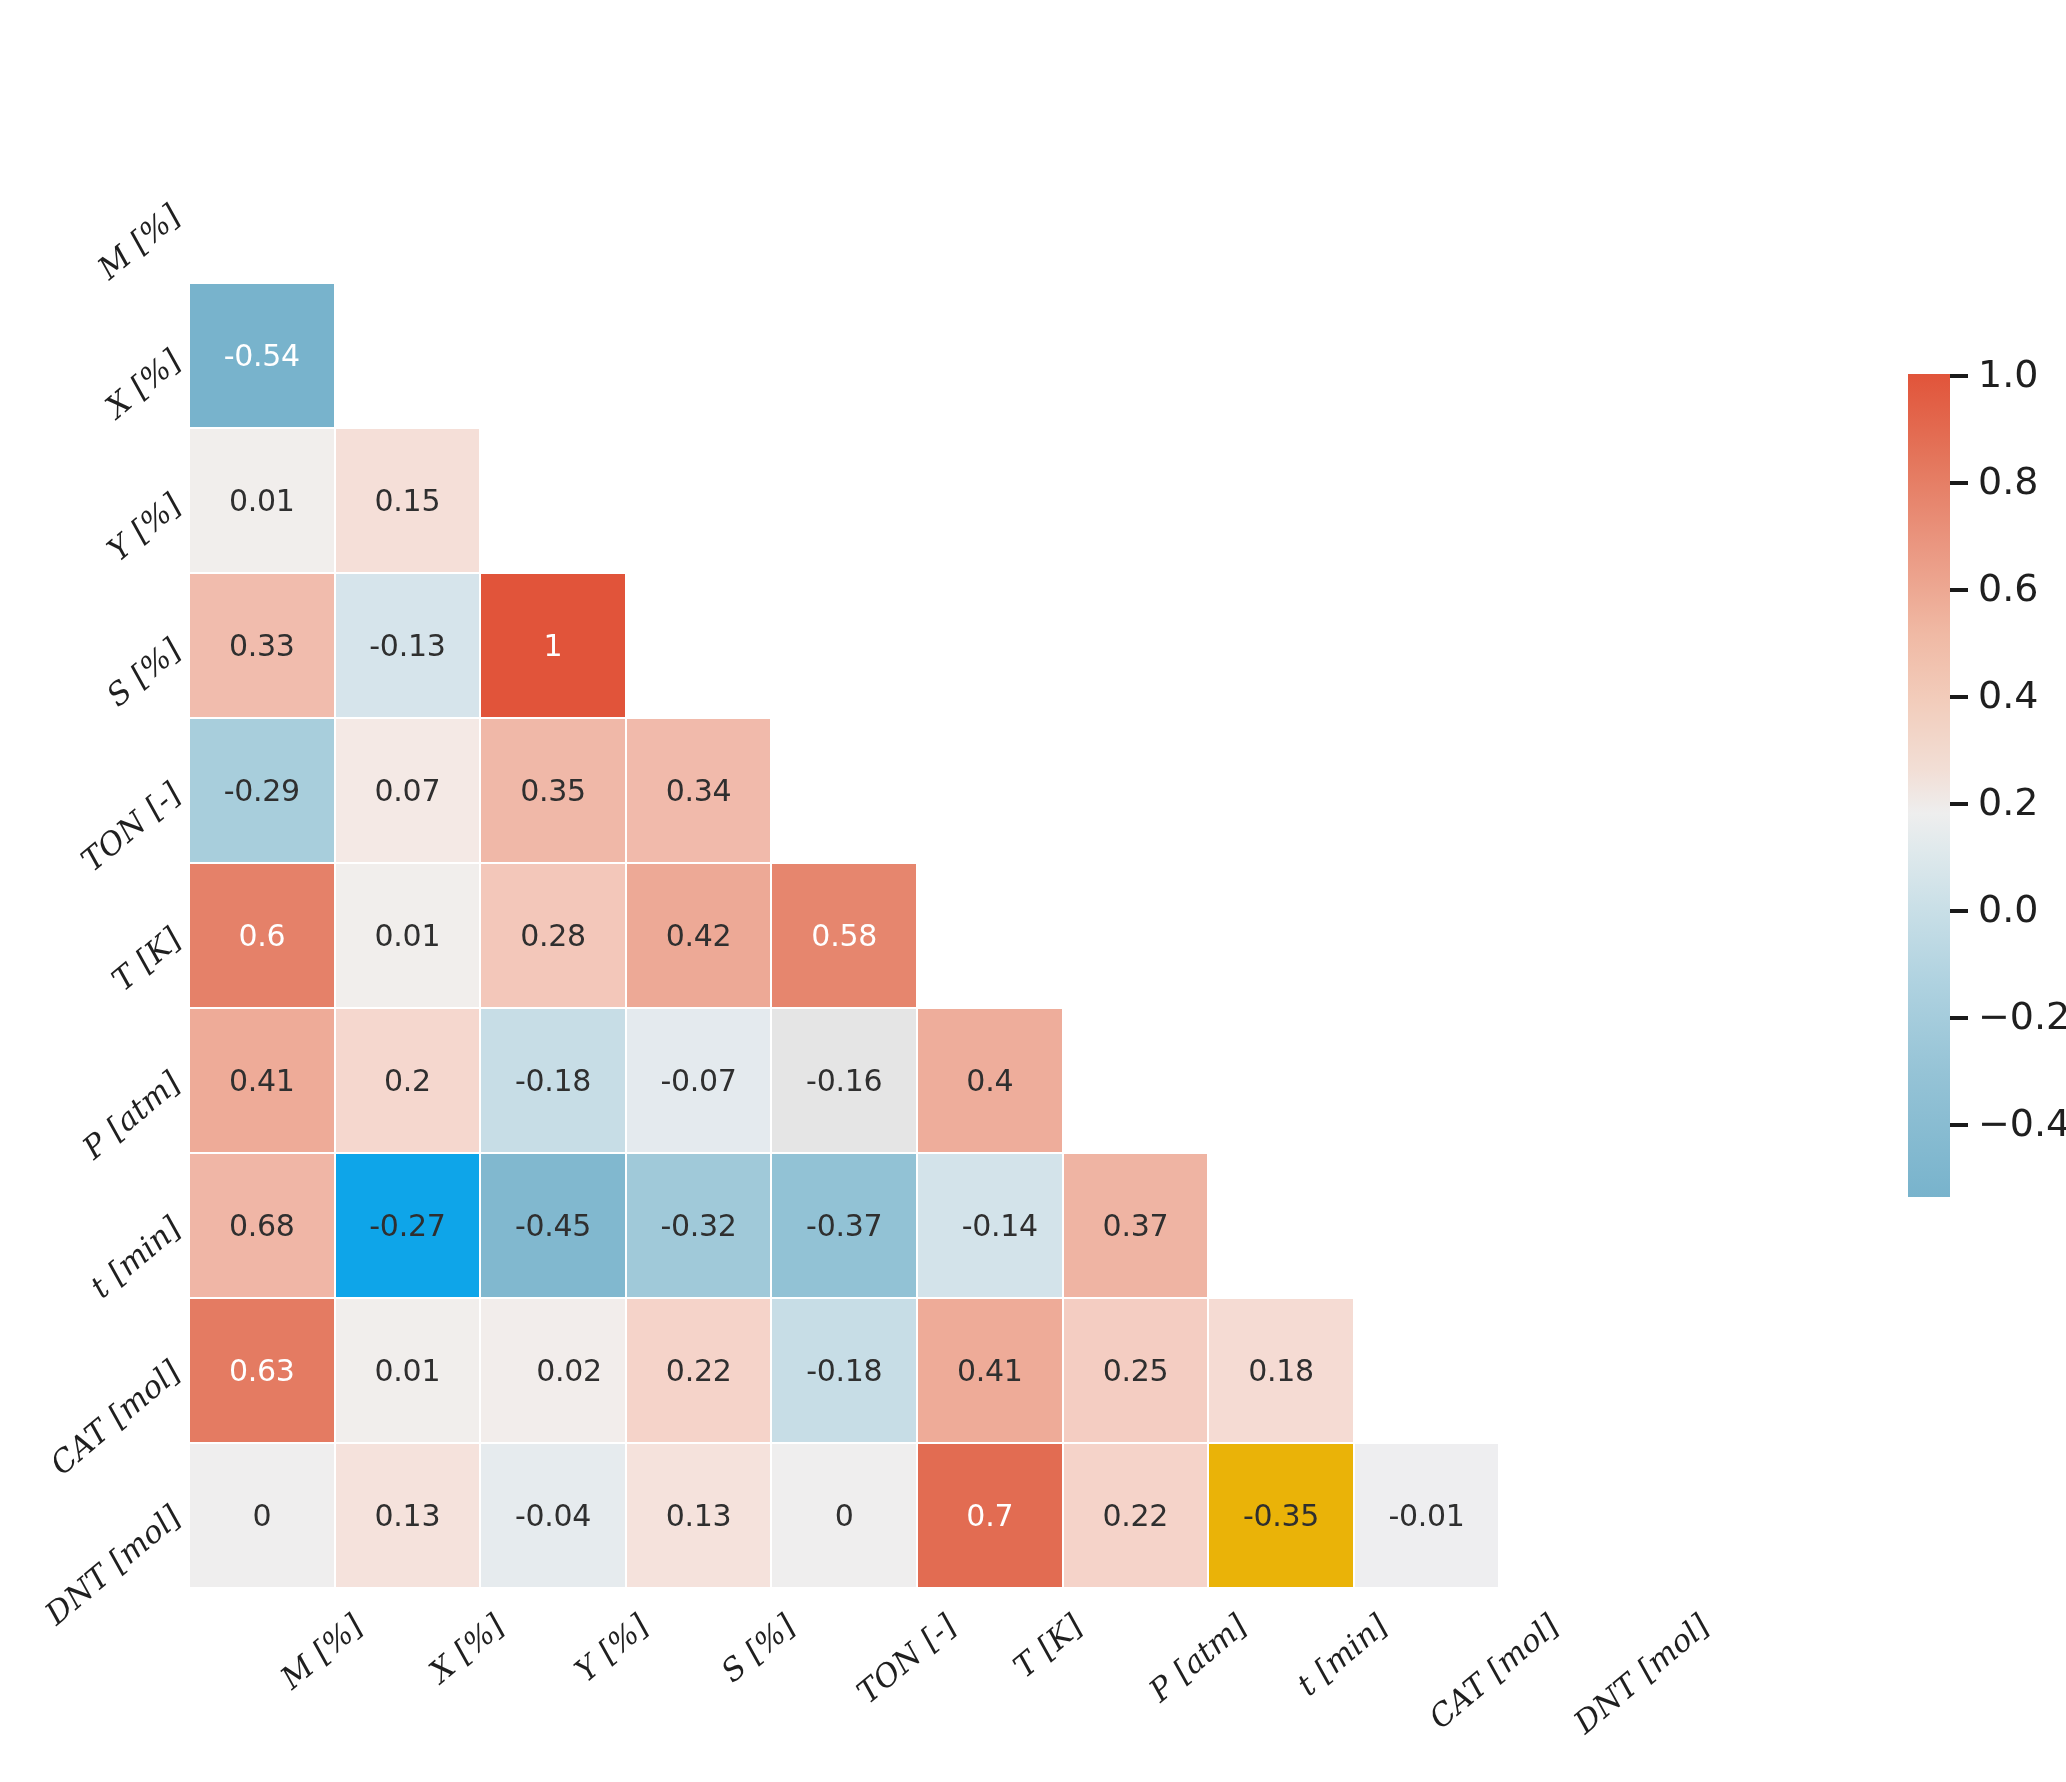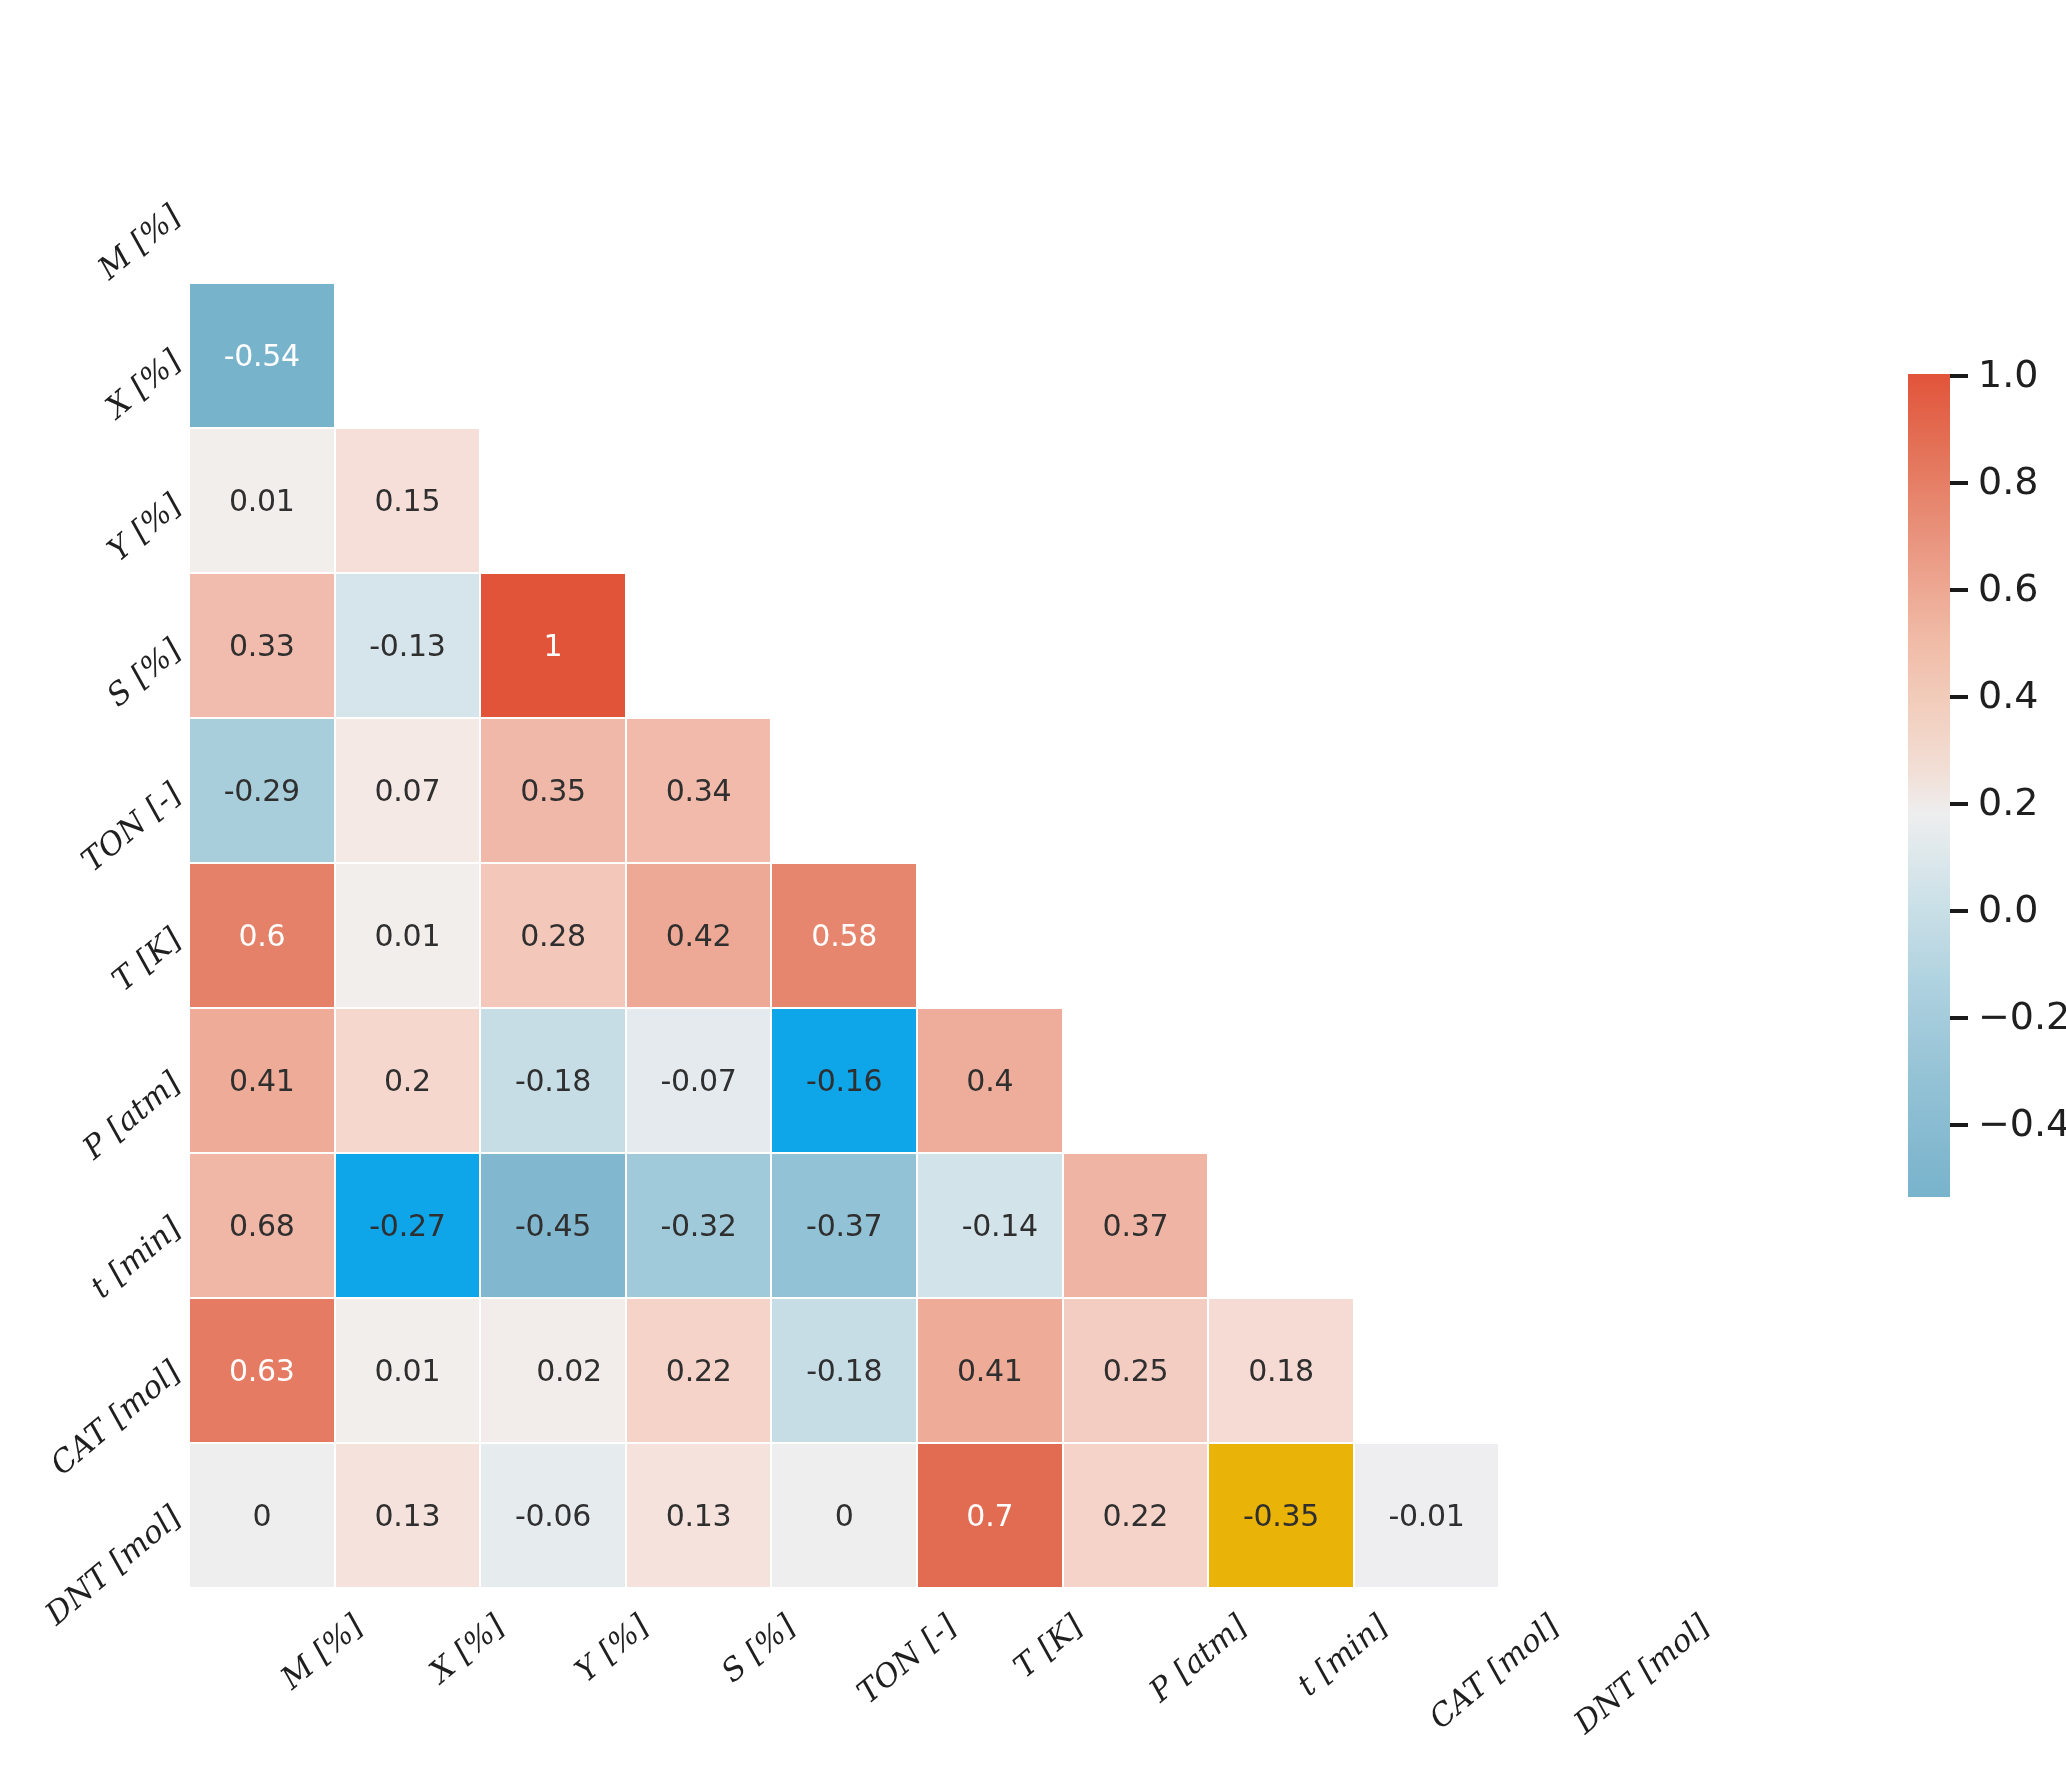--- a/index.html
+++ b/index.html
@@ -265,21 +265,21 @@
         <div class="hm-cell empty"></div>
         <div class="hm-cell empty"></div>
         <div class="hm-cell empty"></div>
         <div class="hm-cell empty"></div>
       </div>
       <div class="hm-row">
         <div class="hm-cell" style="background: rgb(238, 171, 152);">0.41</div>
         <div class="hm-cell" style="background: rgb(245, 215, 206);">0.2</div>
         <div class="hm-cell" style="background: rgb(199, 221, 230);">-0.18</div>
         <div class="hm-cell" style="background: rgb(228, 234, 238);">-0.07</div>
-        <div class="hm-cell" style="background: #0ea5e9;">-0.16</div>
+        <div class="hm-cell" style="background: #e5e5e5;">-0.16</div>
         <div class="hm-cell" style="background: rgb(238, 173, 155);">0.4</div>
         <div class="hm-cell empty"></div>
         <div class="hm-cell empty"></div>
         <div class="hm-cell empty"></div>
         <div class="hm-cell empty"></div>
       </div>
       <div class="hm-row">
         <div class="hm-cell" style="background: rgb(240, 182, 166);">0.68</div>
         <div class="hm-cell" style="background: #0ea5e9;">-0.27</div>
         <div class="hm-cell" style="background: rgb(129, 184, 207);">-0.45</div>
@@ -299,21 +299,21 @@
         <div class="hm-cell" style="background: rgb(199, 221, 230);">-0.18</div>
         <div class="hm-cell" style="background: rgb(238, 171, 152);">0.41</div>
         <div class="hm-cell" style="background: rgb(244, 205, 194);">0.25</div>
         <div class="hm-cell" style="background: rgb(245, 219, 211);">0.18</div>
         <div class="hm-cell empty"></div>
         <div class="hm-cell empty"></div>
       </div>
       <div class="hm-row">
         <div class="hm-cell" style="background: rgb(239, 238, 238);">0</div>
         <div class="hm-cell" style="background: rgb(245, 226, 220);">0.13</div>
-        <div class="hm-cell" style="background: rgb(230, 235, 238);">-0.06</div>
+        <div class="hm-cell" style="background: rgb(230, 235, 238);">-0.04</div>
         <div class="hm-cell" style="background: rgb(245, 226, 220);">0.13</div>
         <div class="hm-cell" style="background: rgb(239, 238, 238);">0</div>
         <div class="hm-cell light-text" style="background: rgb(226, 108, 82);">0.7</div>
         <div class="hm-cell" style="background: rgb(245, 211, 201);">0.22</div>
         <div class="hm-cell" style="background: #eab308;">-0.35</div>
         <div class="hm-cell" style="background: rgb(238, 238, 240);">-0.01</div>
         <div class="hm-cell empty"></div>
       </div>
     </div>
 

